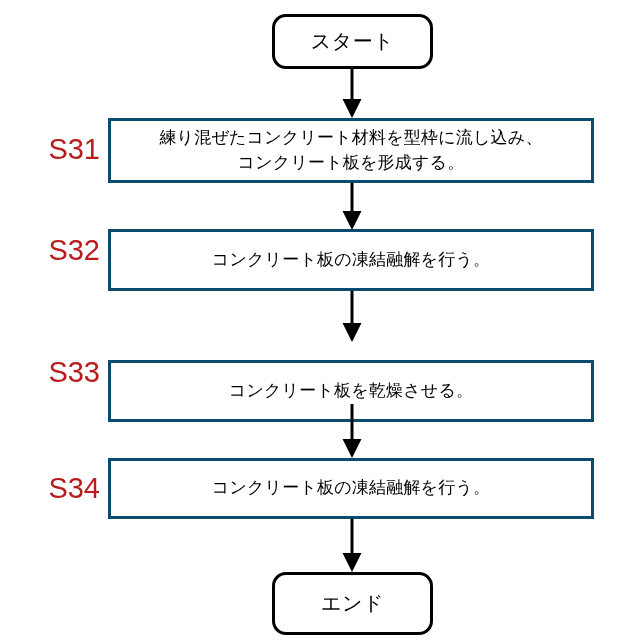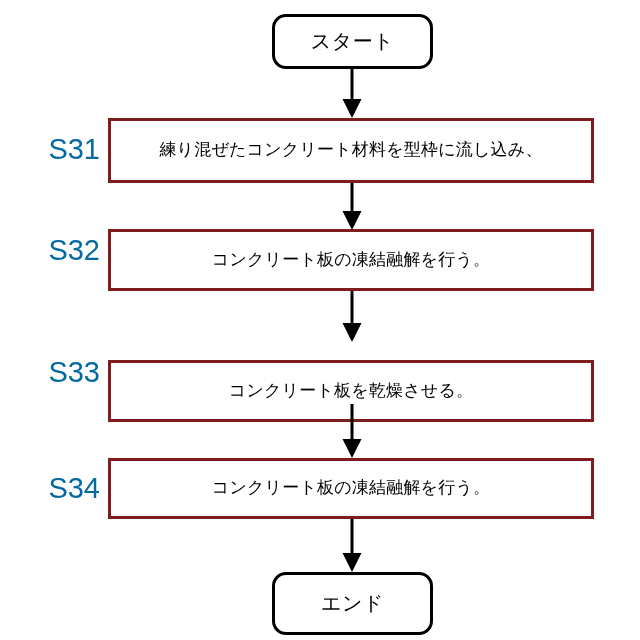--- a/index.html
+++ b/index.html
@@ -40,21 +40,21 @@
     font-size: 20px;
     line-height: 1.35;
     letter-spacing: 0.5px;
     white-space: nowrap;
   }
 
   
   .process {
     position: absolute;
     box-sizing: border-box;
-    border: 3px solid #7f1d1d;
+    border: 3px solid #0c4a6e;
     background: #ffffff;
     display: flex;
     align-items: center;
     justify-content: center;
     text-align: center;
     padding: 2px 10px;
   }
   .process .node-text {
     font-size: 17px;
     line-height: 1.45;
@@ -64,21 +64,21 @@
     display: block;
     white-space: nowrap;
   }
 
   
   .step-label {
     position: absolute;
     font-size: 29px;
     line-height: 1;
     letter-spacing: 0px;
-    color: #0369a1;
+    color: #b91c1c;
     text-align: right;
     white-space: nowrap;
   }
 
   
   .connector {
     position: absolute;
     width: 26px;
   }
   .connector svg {
@@ -101,20 +101,21 @@
     <svg viewBox="0 0 26 49" preserveAspectRatio="none">
       <line x1="13" y1="0" x2="13" y2="36" stroke="#000000" stroke-width="3"></line>
       <polygon points="13,49 3.5,30 22.5,30" fill="#000000"></polygon>
     </svg>
   </div>
 
   <div class="step-label" style="left:20px; top:135px; width:80px;">S31</div>
   <div class="process" style="left:108px; top:118px; width:486px; height:65px;">
     <span class="node-text">
       <span class="line">練り混ぜたコンクリート材料を型枠に流し込み、</span>
+      <span class="line">コンクリート板を形成する。</span>
     </span>
   </div>
 
   <div class="connector" style="left:339px; top:183px; height:47px;">
     <svg viewBox="0 0 26 47" preserveAspectRatio="none">
       <line x1="13" y1="0" x2="13" y2="34" stroke="#000000" stroke-width="3"></line>
       <polygon points="13,47 3.5,28 22.5,28" fill="#000000"></polygon>
     </svg>
   </div>
 

